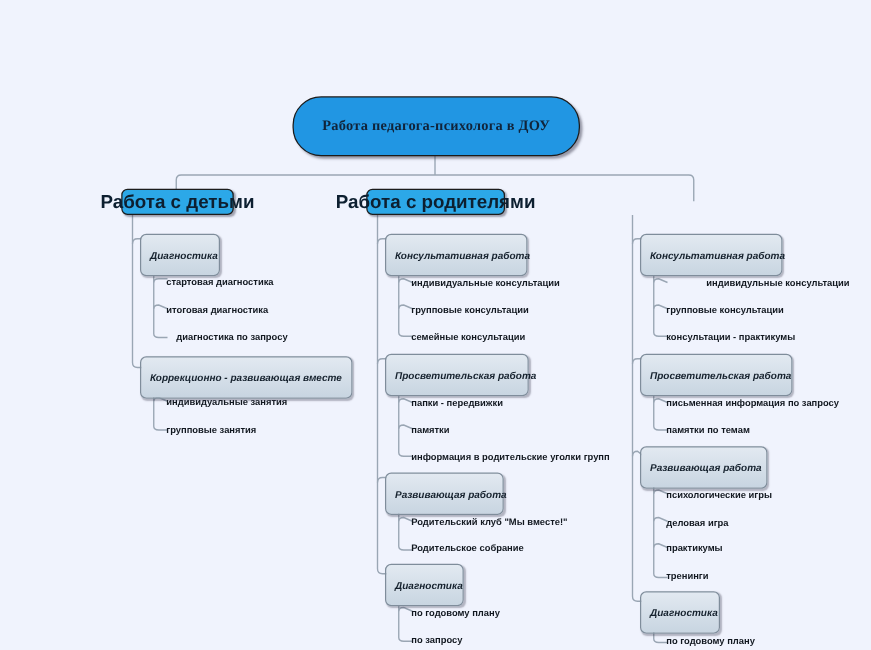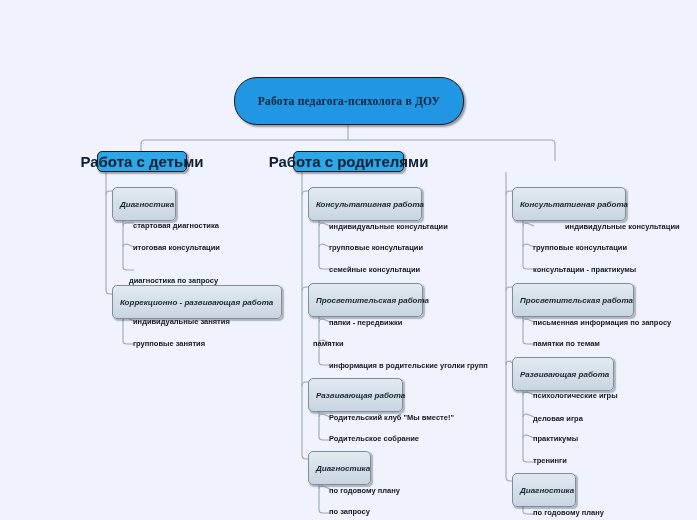--- a/index.html
+++ b/index.html
@@ -143,28 +143,28 @@
     </g>
   </svg>
 
   <div class="l3-node" style="left:112px; top:187px; width:64px;">
     <span>Диагностика</span>
   </div>
   <div class="leaf" style="left:133px; top:219px;">
     <span>стартовая диагностика</span>
   </div>
   <div class="leaf" style="left:133px; top:241px;">
-    <span>итоговая консультации</span>
-  </div>
-  <div class="leaf" style="left:129px; top:263px;margin-top:11px;">
+    <span>итоговая диагностика</span>
+  </div>
+  <div class="leaf" style="left:141px; top:263px;">
     <span>диагностика по запросу</span>
   </div>
 
   <div class="l3-node" style="left:112px; top:285px; width:170px;">
-    <span>Коррекционно - развивающая работа</span>
+    <span>Коррекционно - развивающая вместе</span>
   </div>
   <div class="leaf" style="left:133px; top:315px;">
     <span>индивидуальные занятия</span>
   </div>
   <div class="leaf" style="left:133px; top:337px;">
     <span>групповые занятия</span>
   </div>
 
   <div class="l2-node" style="left:293px; top:151px; width:111px;">
     <span>Работа с родителями</span>
@@ -206,21 +206,21 @@
   <div class="leaf" style="left:329px; top:263px;">
     <span>семейные консультации</span>
   </div>
 
   <div class="l3-node" style="left:308px; top:283px; width:115px;">
     <span>Просветительская работа</span>
   </div>
   <div class="leaf" style="left:329px; top:316px;">
     <span>папки - передвижки</span>
   </div>
-  <div class="leaf" style="left:313px; top:337px;align-items:center;">
+  <div class="leaf" style="left:329px; top:337px;align-items:center;">
     <span>памятки</span>
   </div>
   <div class="leaf" style="left:329px; top:359px;">
     <span>информация в родительские уголки групп</span>
   </div>
 
   <div class="l3-node" style="left:308px; top:378px; width:95px;">
     <span>Развивающая работа</span>
   </div>
   <div class="leaf" style="left:329px; top:411px;">

